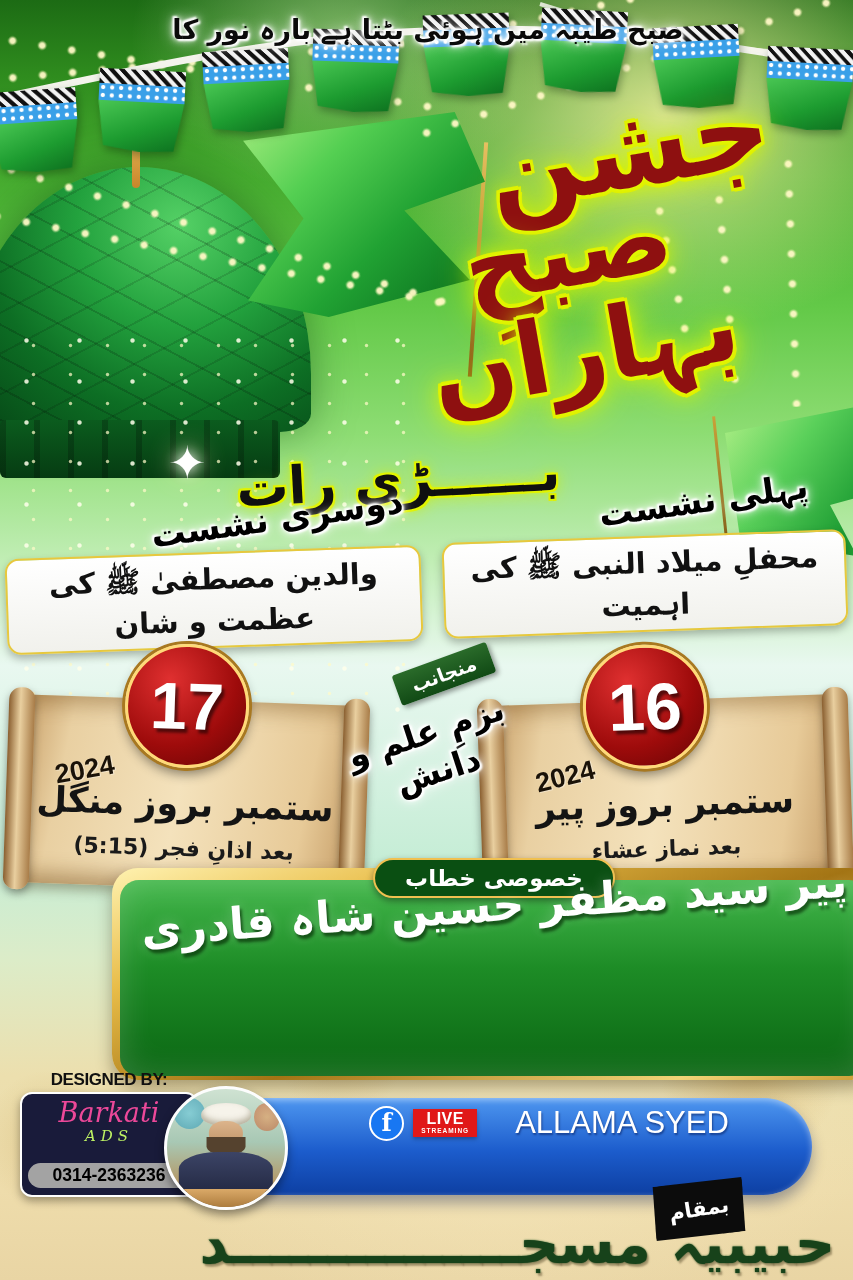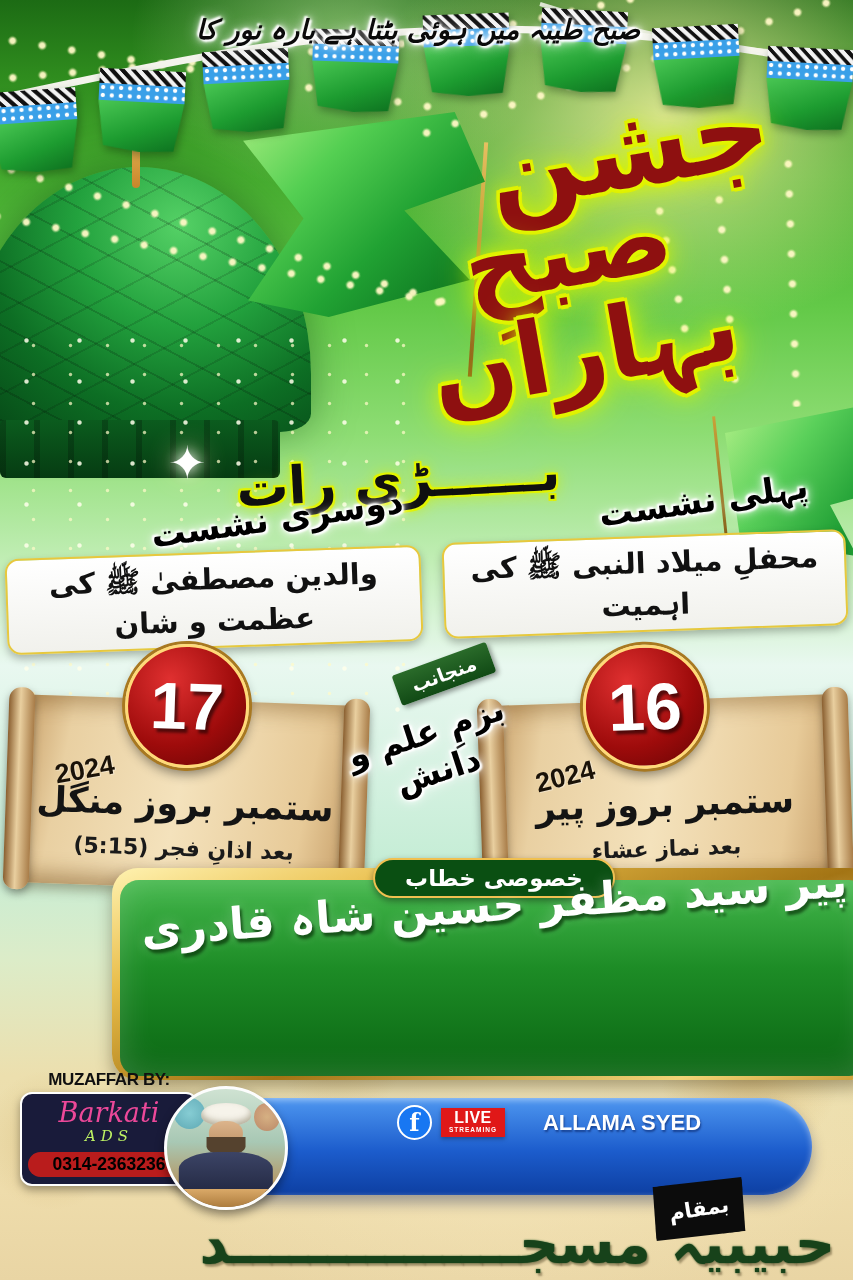--- a/index.html
+++ b/index.html
@@ -84,23 +84,23 @@
   .bunting { position:absolute; left:0; top:0; width:100%; height:200px; z-index:5; pointer-events:none; }
   .bunting svg { position:absolute; left:0; top:0; }
   .bflag { position:absolute; width:86px; height:82px; filter:drop-shadow(2px 4px 4px rgba(0,30,0,.35)); }
   .bflag .chk { height:15px; background:repeating-linear-gradient(45deg,#101010 0 4px,#f2f2f2 4px 8px); }
   .bflag .dot { height:17px; background-color:#3aa0e8;
     background-image:radial-gradient(circle 2px at 4px 4px, #fff 1.6px, transparent 2.6px); background-size:9px 8px; }
   .bflag .cloth { height:50px; background:linear-gradient(160deg,#49c653 0%,#1d9c30 55%,#0c6e1e 100%);
     clip-path:polygon(0 0, 100% 0, 90% 96%, 50% 100%, 8% 90%); }
 
   
-  .poetry { position:absolute; left:128px; top:10px; width:580px; z-index:6; text-align:center;
+  .poetry { position:absolute; left:138px; top:10px; width:580px; z-index:6; text-align:center;
     font-size:27px; font-weight:700; color:#0a0a0a; line-height:1.5;
-    text-shadow:0 0 5px #fff, 0 0 9px #fff, 0 0 16px #fff, 2px 2px 2px #fff, -2px -2px 2px #fff;font-style:italic; }
+    text-shadow:0 0 5px #fff, 0 0 9px #fff, 0 0 16px #fff, 2px 2px 2px #fff, -2px -2px 2px #fff; }
 
   
   .title { position:absolute; top:108px; left:292px; width:552px; z-index:7; text-align:center;
     transform:rotate(-10deg); color:#8e1010; font-weight:900;
     text-shadow:0 0 5px #e8ff00, 3px 3px 0 #dff000, -3px -3px 0 #dff000, 3px -3px 0 #dff000,
       -3px 3px 0 #dff000, 0 4px 0 #dff000, 0 -4px 0 #dff000, 0 0 20px #d4f000, 0 0 38px rgba(220,255,0,.95); }
   .title-w1 { font-size:108px; line-height:1; padding-right:56px; text-align:right; }
   .title-w2 { font-size:100px; line-height:1; margin-top:-14px; }
   .subtitle { position:absolute; top:450px; left:236px; z-index:7; transform:rotate(-3deg);
     font-size:52px; font-weight:900; color:#101010;
@@ -171,21 +171,21 @@
 
   
   .designer { position:absolute; left:20px; top:1070px; width:178px; z-index:9; text-align:center;
     font-family:"Liberation Sans", sans-serif; }
   .designer-label { font-size:17px; font-weight:900; color:#101010; letter-spacing:-.4px; }
   .designer-box { margin-top:2px; background:#191b3a; border:2px solid #fff; border-radius:12px;
     padding:5px 6px 7px; box-shadow:0 4px 8px rgba(0,0,0,.35); }
   .designer-name { font-family:"DejaVu Serif", serif; font-style:italic; font-size:27px; color:#ec4899; line-height:1; }
   .designer-sub { font-family:"DejaVu Serif", serif; font-style:italic; font-size:15px; color:#bef264;
     letter-spacing:5px; margin-top:1px; }
-  .designer-phone { margin-top:7px; background:#b91c1c; border-radius:14px; font-size:17.5px; font-weight:800;
+  .designer-phone { margin-top:18px; background:#a3a3a3; border-radius:14px; font-size:17.5px; font-weight:800;
     color:#000; padding:2px 4px; }
 
   
   .live { position:absolute; left:176px; top:1098px; width:636px; height:97px; z-index:9;
     border-radius:50px; background:linear-gradient(180deg,#4e97f0 0%,#1c5ccc 55%,#0d3fa2 100%);
     box-shadow:0 8px 14px rgba(0,20,80,.35), inset 0 2px 6px rgba(255,255,255,.45); }
   .avatar { position:absolute; left:-12px; top:-12px; width:124px; height:124px; border-radius:50%;
     border:3px solid #fdfdfd; overflow:hidden; box-shadow:0 5px 10px rgba(0,0,0,.4);
     background:linear-gradient(180deg,#cfe2d2 0%,#a8c8b4 45%,#b49a6a 78%,#8a6a40 100%); }
   .av-blob1 { position:absolute; left:6%; top:8%; width:26%; height:26%; border-radius:50%;
@@ -205,21 +205,21 @@
   .live-content { position:absolute; left:128px; right:18px; top:7px; text-align:center;
     font-family:"Liberation Sans", sans-serif; color:#fff; }
   .live-row { display:flex; align-items:center; justify-content:center; gap:9px; }
   .fb-icon { width:35px; height:35px; border-radius:50%; background:#1877f2; border:2.5px solid #fff;
     color:#fff; font-family:"DejaVu Serif", serif; font-weight:bold; font-size:24px;
     display:flex; align-items:center; justify-content:center; line-height:1; }
   .live-badge { background:#e01818; padding:2px 8px 3px; display:flex; flex-direction:column;
     align-items:center; line-height:1; box-shadow:0 2px 4px rgba(0,0,0,.3); }
   .live-word { font-size:16px; font-weight:900; letter-spacing:.5px; }
   .streaming-word { font-size:6.5px; font-weight:700; letter-spacing:1px; margin-top:1px; }
-  .live-name1 { font-size:22px; font-weight:700; text-shadow:1px 2px 2px rgba(0,20,80,.5);margin-left:29px; }
+  .live-name1 { font-size:31px; font-weight:400; text-shadow:1px 2px 2px rgba(0,20,80,.5);margin-left:29px; }
   .live-name2 { font-size:34px; font-weight:900; margin-top:1px; letter-spacing:.5px;
     text-shadow:1px 2px 2px rgba(0,20,80,.5); }
 
   
   .venue-badge { position:absolute; left:652px; top:1180px; width:94px; height:58px; z-index:10;
     background:#0c0c0c; transform:rotate(-9deg); clip-path:polygon(5% 0,100% 7%,95% 100%,0 93%);
     display:flex; align-items:center; justify-content:center; color:#fff; font-size:21px; font-weight:700;
     box-shadow:3px 4px 7px rgba(0,0,0,.4); }
   .venue-line { position:absolute; left:14px; right:18px; bottom:4px; z-index:9;
     display:flex; align-items:flex-end; justify-content:space-between; }
@@ -348,21 +348,21 @@
   <div class="org-name" dir="rtl">بزمِ علم و دانش</div>
 
   <div class="addr">
     <div class="addr-inner">
       <div class="addr-pill" dir="rtl">خصوصی خطاب</div>
       <div class="addr-speaker" dir="rtl">پیر سید مظفر حسین شاہ قادری</div>
     </div>
   </div>
 
   <div class="designer">
-    <div class="designer-label">MUZAFFAR BY:</div>
+    <div class="designer-label">DESIGNED BY:</div>
     <div class="designer-box">
       <div class="designer-name">Barkati</div>
       <div class="designer-sub">ADS</div>
       <div class="designer-phone">0314-2363236</div>
     </div>
   </div>
 
   <div class="live">
     <div class="avatar">
       <div class="av-blob1"></div>

